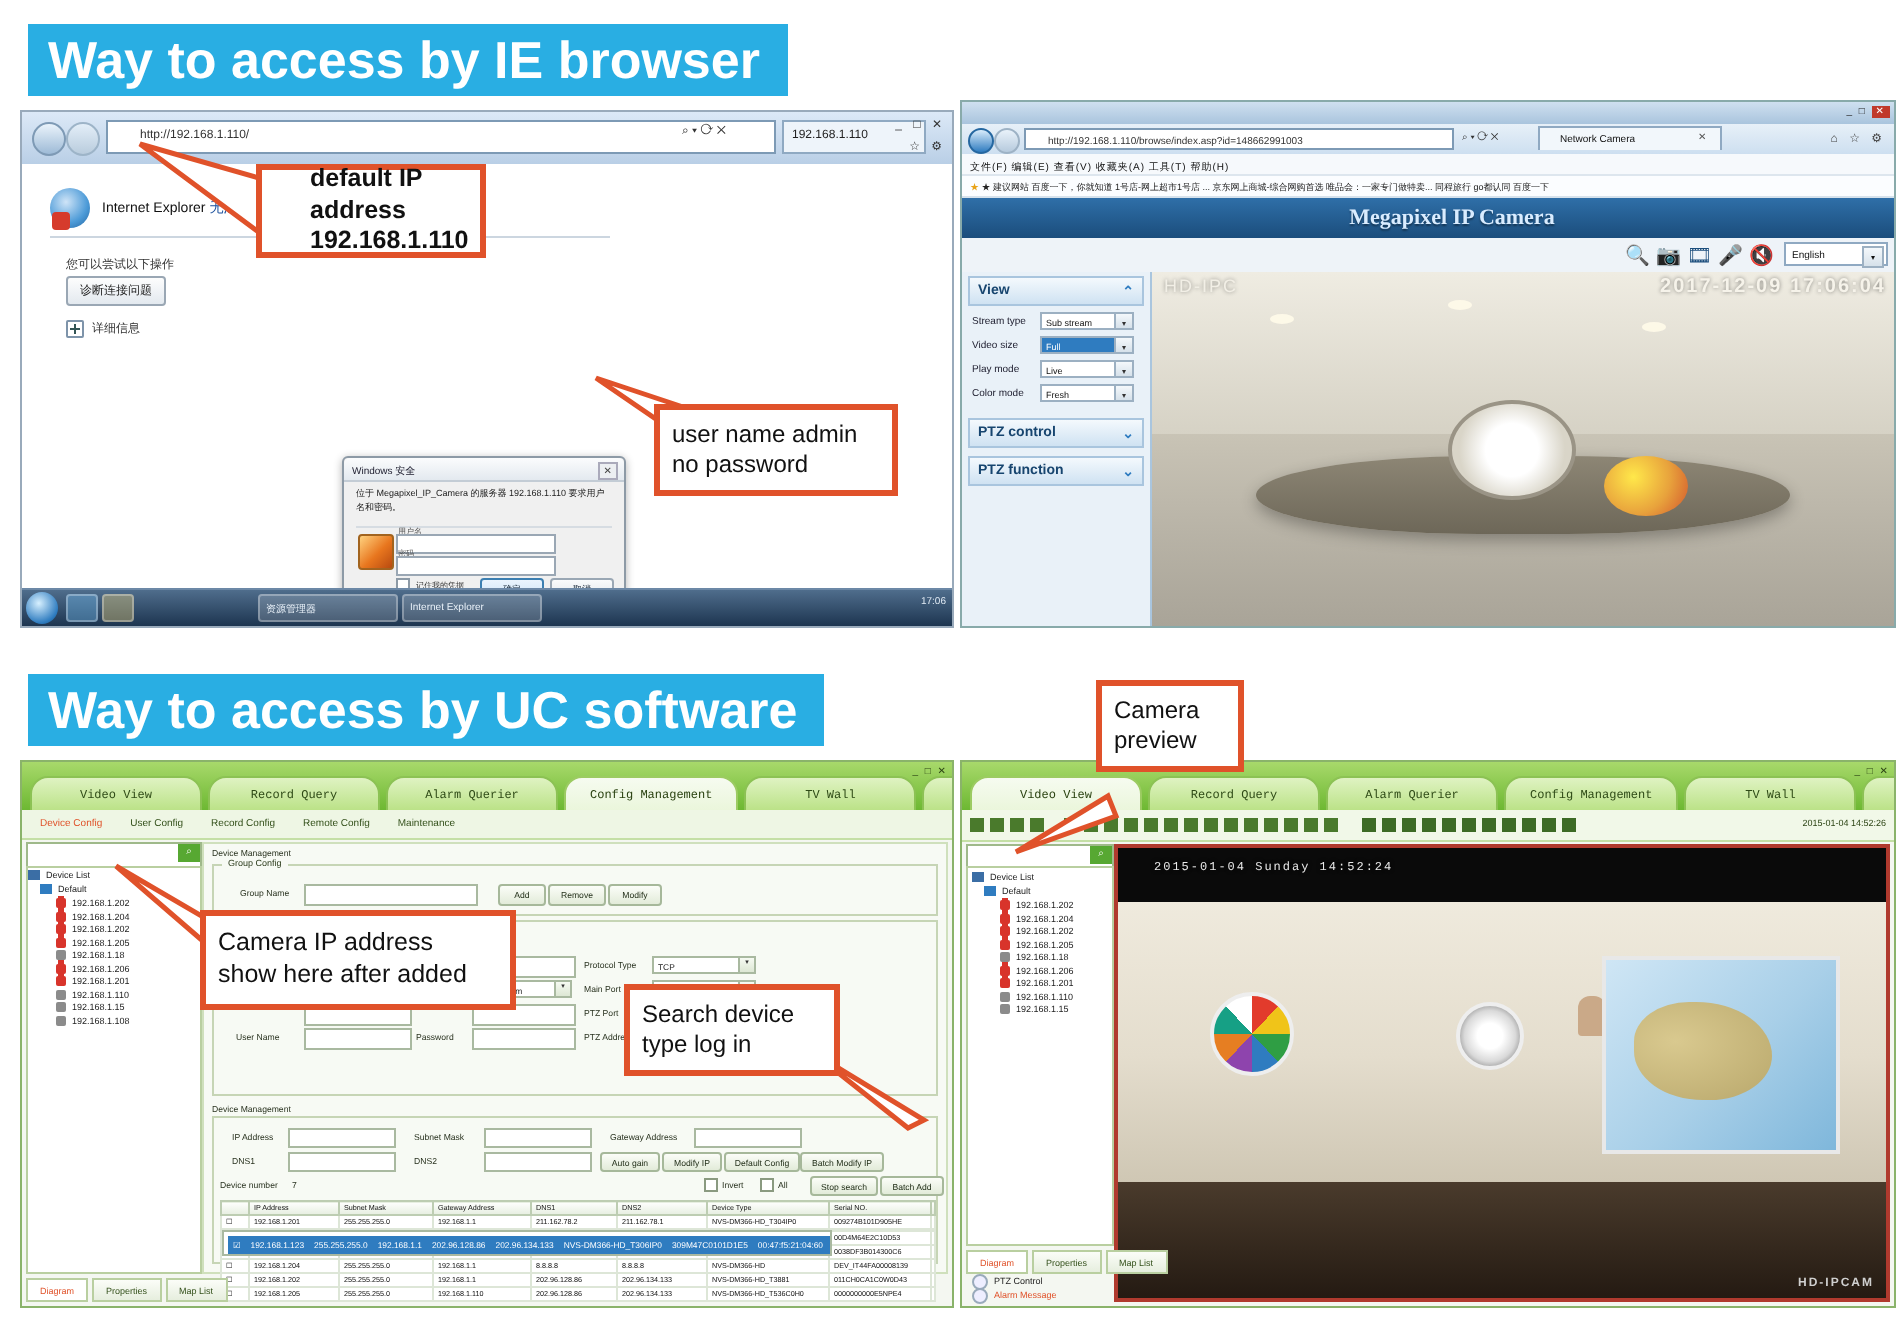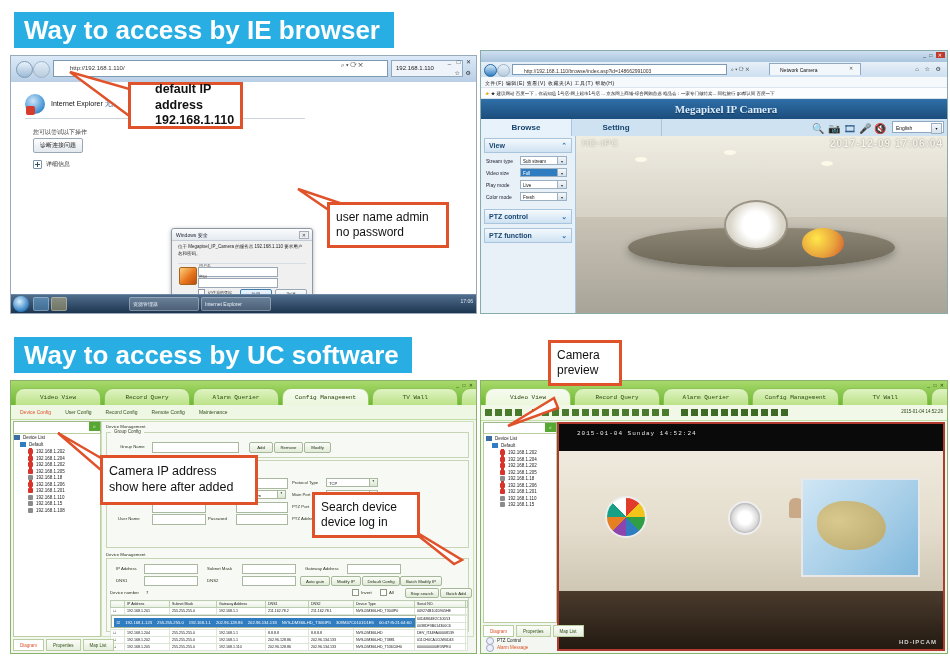--- a/index.html
+++ b/index.html
@@ -359,24 +359,20 @@
       <div class="cam-tools">⌂ ☆ ⚙</div>
     </div>
     <div class="cam-menu">文件(F)   编辑(E)   查看(V)   收藏夹(A)   工具(T)   帮助(H)</div>
     <div class="cam-fav">
       <span class="cam-star">★</span>
       <span>★ 建议网站   百度一下，你就知道   1号店-网上超市1号店 ...   京东网上商城-综合网购首选   唯品会：一家专门做特卖...   同程旅行   go都认同   百度一下</span>
     </div>
     <div class="cam-ttlbar"></div>
     <div class="cam-ttl">Megapixel IP Camera</div>
 
-    <div class="cam-tabrow">
-      <div class="cam-tab1">Browse</div>
-      <div class="cam-tab2">Setting</div>
-    </div>
     <div class="cam-iconbar">
       <span>🔍</span>
       <span>📷</span>
       <span>🎞</span>
       <span>🎤</span>
       <span>🔇</span>
     </div>
     <div class="cam-lang">
       <span>English</span>
       <span class="arrow">▾</span>
@@ -720,21 +716,21 @@
   <div class="callout" id="c-camip" style="left:100px;top:455px;width:158px;height:50px;padding-left:6px;font-size:12.5px;">
     <div>Camera IP address</div>
     <div>show here after added</div>
   </div>
 
   <svg class="leader" style="left:400px;top:520px;width:80px;height:50px;">
     <polygon points="6,6 62,40 54,44" fill="#fff" stroke="#e0522a" stroke-width="2.5"></polygon>
   </svg>
   <div class="callout" id="c-search" style="left:312px;top:492px;width:108px;height:46px;padding-left:6px;font-size:12px;">
     <div>Search device</div>
-    <div>device log in</div>
+    <div>type log in</div>
   </div>
 
   <div class="shot" id="shot-uc2">
     <div class="uc-top">
       <div class="uc-winbtn">_ □ ✕</div>
       <div class="uc-tabs">
         <div class="uc-tab active">Video View</div>
         <div class="uc-tab">Record Query</div>
         <div class="uc-tab">Alarm Querier</div>
         <div class="uc-tab">Config Management</div>

